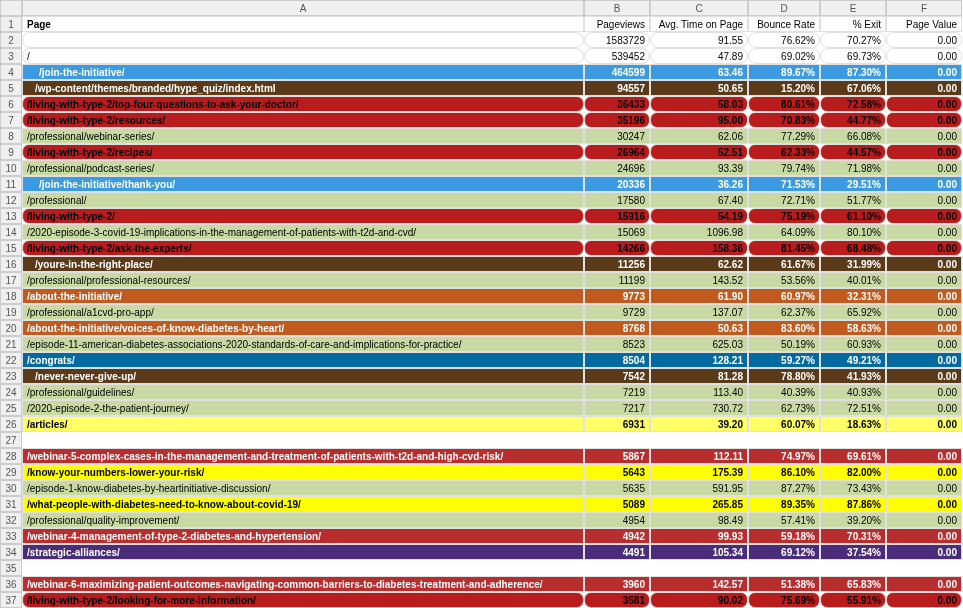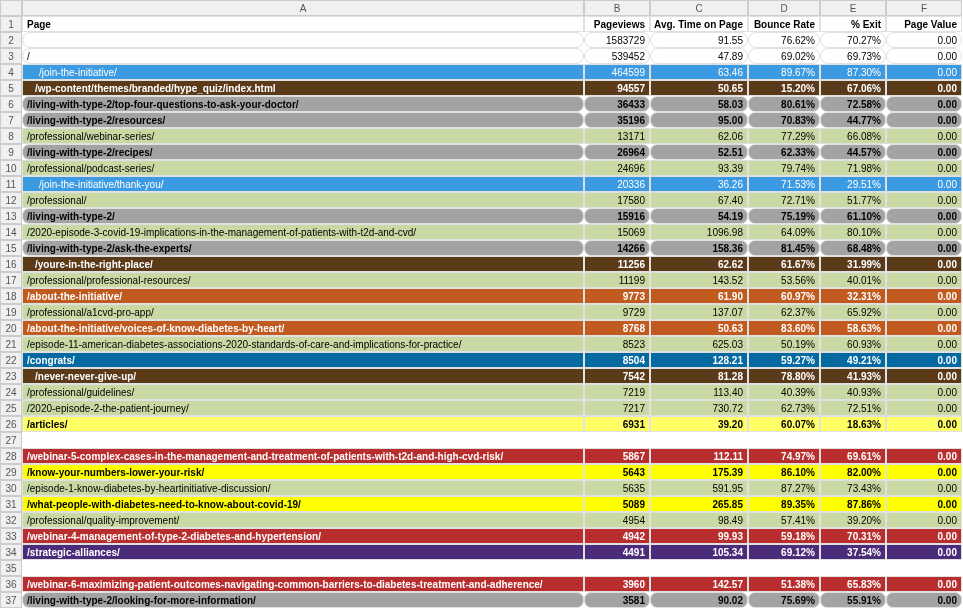--- a/index.html
+++ b/index.html
@@ -37,27 +37,27 @@
     padding: 0 4px;
     overflow: hidden;
     white-space: nowrap;
     display: flex;
     align-items: center;
     font-size: 10px;
   }
   .cell.page { justify-content: flex-start; }
   .cell.num  { justify-content: flex-end; }
   .hdrcell   { font-weight: bold; justify-content: flex-start; }
-  .hdrcell.num { justify-content: flex-end; font-weight: bold; }
+  .hdrcell.num { justify-content: flex-end; font-weight: normal; }
 
   
   .r-none        { background: #fff; color:#000;border-radius:8px; }
-  .r-blue        { background: #3b9ae1; color:#fff; font-weight:normal;padding-left:16px; }
+  .r-blue        { background: #3b9ae1; color:#fff; font-weight:bold;padding-left:16px; }
   .r-brown       { background: #5b3a1a; color:#fff; font-weight:bold;padding-left:12px; }
-  .r-orange      { background: #a3a3a3; color:#000; font-weight:bold;border-radius:7px; }
+  .r-orange      { background: #b91c1c; color:#000; font-weight:bold;border-radius:7px; }
   .r-olive-lt    { background: #c9d9a3; color:#000; }
   .r-green-dk    { background: #0369a1; color:#fff; font-weight:bold; }
   .r-orange-dk   { background: #c15a1e; color:#fff; font-weight:bold; }
   .r-yellow      { background: #ffff66; color:#000; font-weight:bold; }
   .r-peach       { background: #f5d6c6; color:#000;margin-top:36px; }
   .r-yellow-br   { background: #ffff00; color:#000; font-weight:bold; }
   .r-red         { background: #b82e2e; color:#fff; font-weight:bold; }
   .r-purple      { background: #4b2c7a; color:#fff; font-weight:bold; }
 </style>
 </head>
@@ -115,21 +115,21 @@
     <div class="cell num r-orange">0.00</div>
     <div class="rowhdr">7</div>
     <div class="cell page r-orange">/living-with-type-2/resources/</div>
     <div class="cell num r-orange">35196</div>
     <div class="cell num r-orange">95.00</div>
     <div class="cell num r-orange">70.83%</div>
     <div class="cell num r-orange">44.77%</div>
     <div class="cell num r-orange">0.00</div>
     <div class="rowhdr">8</div>
     <div class="cell page r-olive-lt">/professional/webinar-series/</div>
-    <div class="cell num r-olive-lt">13171</div>
+    <div class="cell num r-olive-lt">30247</div>
     <div class="cell num r-olive-lt">62.06</div>
     <div class="cell num r-olive-lt">77.29%</div>
     <div class="cell num r-olive-lt">66.08%</div>
     <div class="cell num r-olive-lt">0.00</div>
     <div class="rowhdr">9</div>
     <div class="cell page r-orange">/living-with-type-2/recipes/</div>
     <div class="cell num r-orange">26964</div>
     <div class="cell num r-orange">52.51</div>
     <div class="cell num r-orange">62.33%</div>
     <div class="cell num r-orange">44.57%</div>

